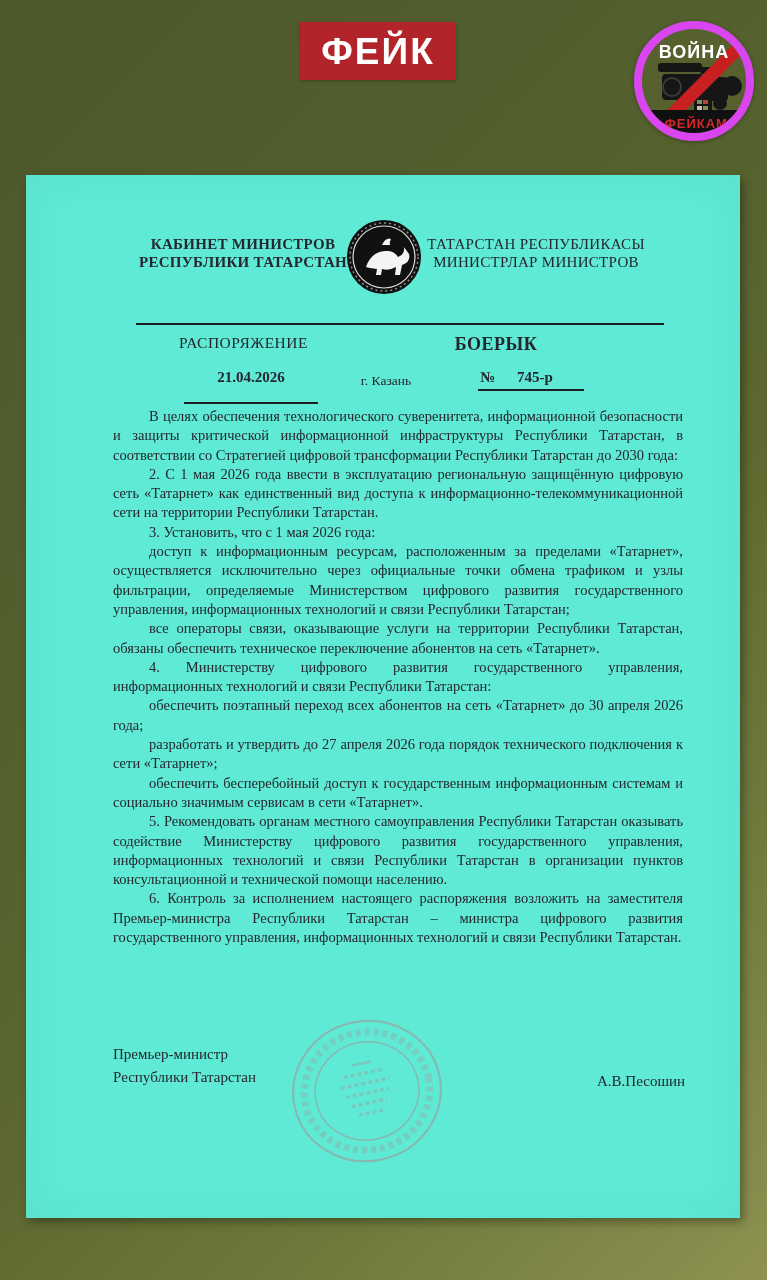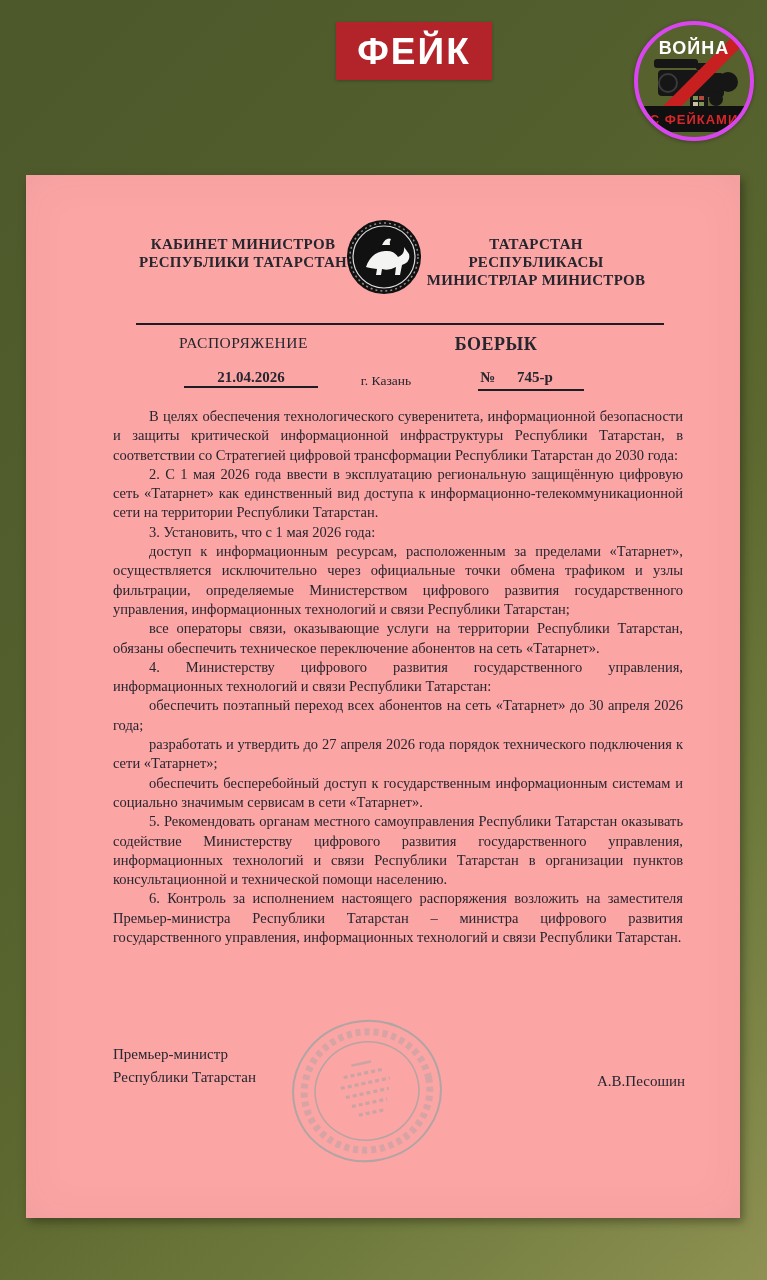--- a/index.html
+++ b/index.html
@@ -11,32 +11,31 @@
     background: linear-gradient(135deg, #4d582b 0%, #535f2d 35%, #5c682f 58%, #6f7b3d 78%, #8e9152 100%);
     font-family: "Liberation Serif", "DejaVu Serif", serif;
   }
 
   
   .fake-badge {
     position: absolute; left: 300px; top: 22px; width: 156px; height: 58px;
     background: #b3242a;
     display: flex; align-items: center; justify-content: center;
     box-shadow: 0 1px 3px rgba(0,0,0,0.25);
-    margin-left: 36px;
   }
   .fake-badge span {
     color: #fff; font-family: "Liberation Sans", sans-serif;
     font-weight: 800; font-size: 37px; letter-spacing: 2px; line-height: 1;
   }
 
   .wof-logo {
     position: absolute; left: 634px; top: 21px; width: 120px; height: 120px;
     border-radius: 50%;
     background: #57612e;
-    border: 4px solid #d946ef;
+    border: 8px solid #d946ef;
     overflow: hidden;
     box-shadow: 0 1px 4px rgba(0,0,0,0.3);
   }
   .wof-top-text {
     position: absolute; top: 13px; left: 0; width: 100%;
     text-align: center; color: #ffffff;
     font-family: "Liberation Sans", sans-serif; font-weight: 800;
     font-size: 18px; letter-spacing: 1px; z-index: 3;
   }
   .wof-camera { position: absolute; left: 8px; top: 32px; width: 94px; height: 58px; z-index: 1; }
@@ -50,41 +49,41 @@
     display: flex; align-items: center; justify-content: center;
   }
   .wof-band span {
     color: #d8272b; font-family: "Liberation Sans", sans-serif;
     font-weight: 800; font-size: 13px; letter-spacing: 1px;
   }
 
   
   .paper {
     position: absolute; left: 26px; top: 175px; width: 714px; height: 1043px;
-    background: #fca5a5;
+    background: #5eead4;
     box-shadow: 3px 4px 9px rgba(0,0,0,0.35), inset 0 0 45px rgba(60,60,50,0.05);
     color: #26262f;
   }
 
   .lh-left  { position: absolute; left: 112px; top: 60px; width: 210px; text-align: center;
               font-weight: bold; font-size: 15px; line-height: 18px; letter-spacing: 0.3px; }
   .emblem   { position: absolute; left: 320px; top: 44px; width: 76px; height: 76px; }
   .lh-right { position: absolute; left: 394px; top: 60px; width: 232px; text-align: center;
-              font-weight: bold; font-size: 15px; line-height: 18px; letter-spacing: 0.3px; }
+              font-weight: normal; font-size: 15px; line-height: 18px; letter-spacing: 0.3px; }
 
   .rule { position: absolute; left: 110px; top: 148px; width: 528px; height: 2px;
           background: #1c1c22; }
 
   .title-ru { position: absolute; left: 105px; top: 159px; width: 225px; text-align: center;
               font-weight: normal; font-size: 15.5px; letter-spacing: 0.5px; }
   .title-tt { position: absolute; left: 380px; top: 159px; width: 180px; text-align: center;
               font-weight: bold; font-size: 18px; letter-spacing: 0.5px; }
 
   .meta-date { position: absolute; left: 158px; top: 194px; width: 134px; text-align: center;
-               font-weight: bold; font-size: 15px; padding-bottom: 0;
+               font-weight: bold; font-size: 15px; padding-bottom: 16px;
                border-bottom: 2px solid #1c1c22; }
   .meta-city { position: absolute; left: 308px; top: 198px; width: 104px; text-align: center;
                font-size: 13.5px; }
   .meta-number { position: absolute; left: 452px; top: 194px; width: 106px;
                font-weight: bold; font-size: 15px; padding-bottom: 3px;
                border-bottom: 2px solid #1c1c22; display: flex; }
   .meta-number .num-sign { margin-left: 2px; }
   .meta-number .num-val  { margin-left: 22px; }
 
   .doc-body {

